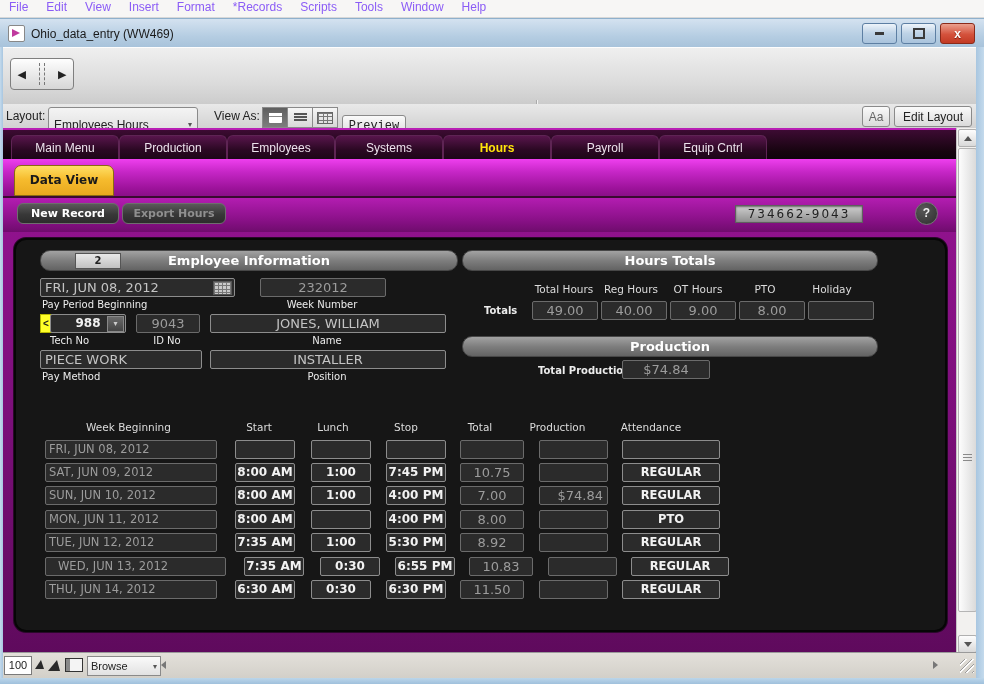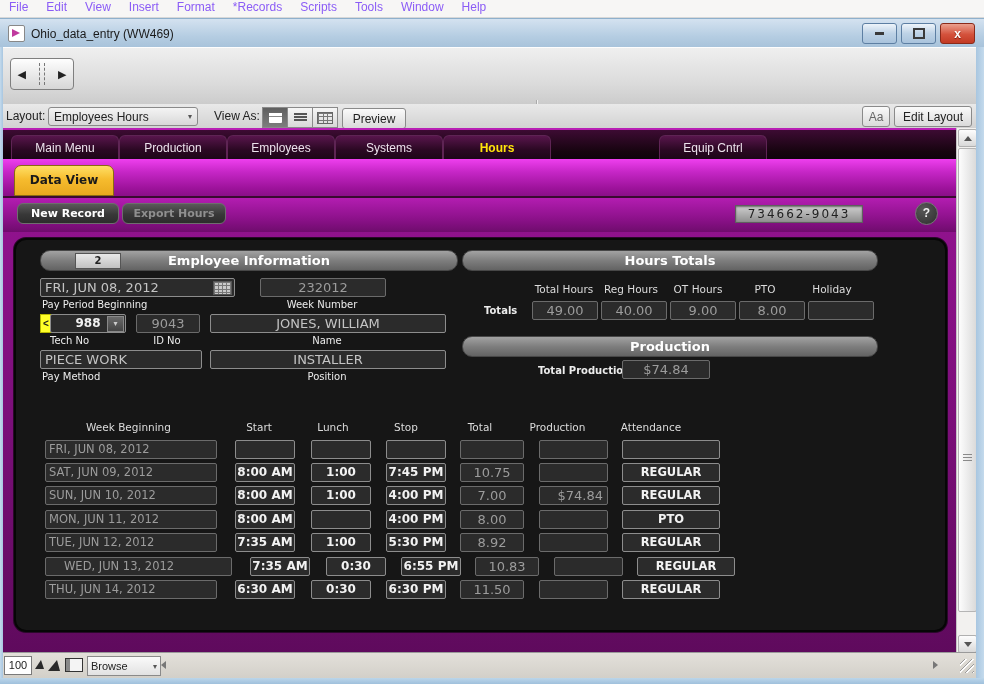--- a/index.html
+++ b/index.html
@@ -58,21 +58,21 @@
     display:flex;overflow:hidden;}
   .searchpill .seg{width:30px;height:100%;background:linear-gradient(#f4f4f4,#d9d9d9);border-right:1px solid #aaa;
     display:flex;align-items:center;justify-content:center;gap:1px;}
   .searchpill input{border:none;outline:none;flex:1;font-size:12px;padding:0 5px;font-family:"Liberation Sans",sans-serif;}
   .caret{font-size:8px;color:#555;}
 
   
   .layoutbar{left:0;top:104px;width:984px;height:24px;background:linear-gradient(#e9e9e9,#d2d2d2);
     border-bottom:1px solid #8e8e8e;font-size:12px;color:#222;}
   .dd{border:1px solid #8a8a8a;border-radius:3px;background:linear-gradient(#f4f4f4,#d8d8d8);
-    display:flex;align-items:center;justify-content:space-between;padding:0 5px;font-size:12px;}
+    display:flex;align-items:center;justify-content:space-between;padding:8px 5px;font-size:12px;}
   .btn{border:1px solid #8a8a8a;border-radius:3px;background:linear-gradient(#fafafa,#dadada);
     font-size:12px;color:#222;display:flex;align-items:center;justify-content:center;}
   .seg3{display:flex;}
   .seg3 .vseg{width:24px;height:19px;border:1px solid #8a8a8a;margin-left:-1px;background:linear-gradient(#f6f6f6,#d8d8d8);
     display:flex;align-items:center;justify-content:center;}
   .seg3 .vseg.sel{background:linear-gradient(#5f5f5f,#7d7d7d);}
   .icon-form{width:13px;height:10px;background:#fff;border-radius:1px;position:relative;}
   .icon-form::before{content:"";position:absolute;left:0;top:0;width:13px;height:3px;background:#fff;border-bottom:1px solid #888;}
   .icon-list{width:13px;height:10px;background:repeating-linear-gradient(#555 0 1.5px,transparent 1.5px 3.2px);}
   .icon-table{width:14px;height:10px;border:1px solid #666;
@@ -275,33 +275,34 @@
       <div class="vseg sel">
           <span class="icon-form"></span>
         </div>
       <div class="vseg">
           <span class="icon-list"></span>
         </div>
       <div class="vseg">
           <span class="icon-table"></span>
         </div>
     </div>
-    <div class="abs btn" style="left:342px;top:4px;width:62px;height:19px;">Preview</div>
+    <div class="abs btn" style="left:342px;top:11px;width:62px;height:19px;font-family:Liberation Mono, monospace;">Preview</div>
     <div class="abs btn" style="left:862px;top:2px;width:26px;height:19px;color:#666;">Aa</div>
     <div class="abs btn" style="left:894px;top:2px;width:76px;height:19px;">Edit Layout</div>
   </div>
 
   <div class="abs content">
 
     <div class="tabstrip">
       <div class="ftab" style="left:8px;">Main Menu</div>
       <div class="ftab" style="left:116px;">Production</div>
       <div class="ftab" style="left:224px;">Employees</div>
       <div class="ftab" style="left:332px;">Systems</div>
       <div class="ftab active" style="left:440px;">Hours</div>
+      <div class="ftab" style="left:548px;">Payroll</div>
       <div class="ftab" style="left:656px;">Equip Cntrl</div>
     </div>
 
     <div class="viewband">
       <div class="vtab gold">Data View</div>
     </div>
 
     <div class="actionband">
       <div class="dkbtn" style="left:14px;width:100px;">New Record</div>
       <div class="dkbtn dis" style="left:119px;width:102px;">Export Hours</div>
@@ -410,21 +411,21 @@
       <div class="trow" style="left:29px;top:293px;">
         <div class="fld dim c" style="position:static;width:167px;margin-right:18px;padding-left:3px;font-size:11.5px;">TUE, JUN 12, 2012</div>
         <div class="fld white ctr c" style="position:static;width:58px;margin-right:16px;">7:35 AM</div>
         <div class="fld white ctr c" style="position:static;width:58px;margin-right:15px;">1:00</div>
         <div class="fld white ctr c" style="position:static;width:58px;margin-right:14px;">5:30 PM</div>
         <div class="fld dim ctr c" style="position:static;width:62px;margin-right:15px;">8.92</div>
         <div class="fld dim rt c" style="position:static;width:63px;margin-right:14px;"></div>
         <div class="fld white ctr c" style="position:static;width:96px;font-size:11.5px;">REGULAR</div>
       </div>
       <div class="trow" style="left:29px;top:317px;">
-        <div class="fld dim c" style="position:static;width:167px;margin-right:18px;padding-left:18px;font-size:11.5px;">WED, JUN 13, 2012</div>
+        <div class="fld dim c" style="position:static;width:167px;margin-right:18px;padding-left:12px;font-size:11.5px;">WED, JUN 13, 2012</div>
         <div class="fld white ctr c" style="position:static;width:58px;margin-right:16px;">7:35 AM</div>
         <div class="fld white ctr c" style="position:static;width:58px;margin-right:15px;">0:30</div>
         <div class="fld white ctr c" style="position:static;width:58px;margin-right:14px;">6:55 PM</div>
         <div class="fld dim ctr c" style="position:static;width:62px;margin-right:15px;">10.83</div>
         <div class="fld dim rt c" style="position:static;width:63px;margin-right:14px;"></div>
         <div class="fld white ctr c" style="position:static;width:96px;font-size:11.5px;">REGULAR</div>
       </div>
       <div class="trow" style="left:29px;top:340px;">
         <div class="fld dim c" style="position:static;width:167px;margin-right:18px;padding-left:3px;font-size:11.5px;">THU, JUN 14, 2012</div>
         <div class="fld white ctr c" style="position:static;width:58px;margin-right:16px;">6:30 AM</div>

